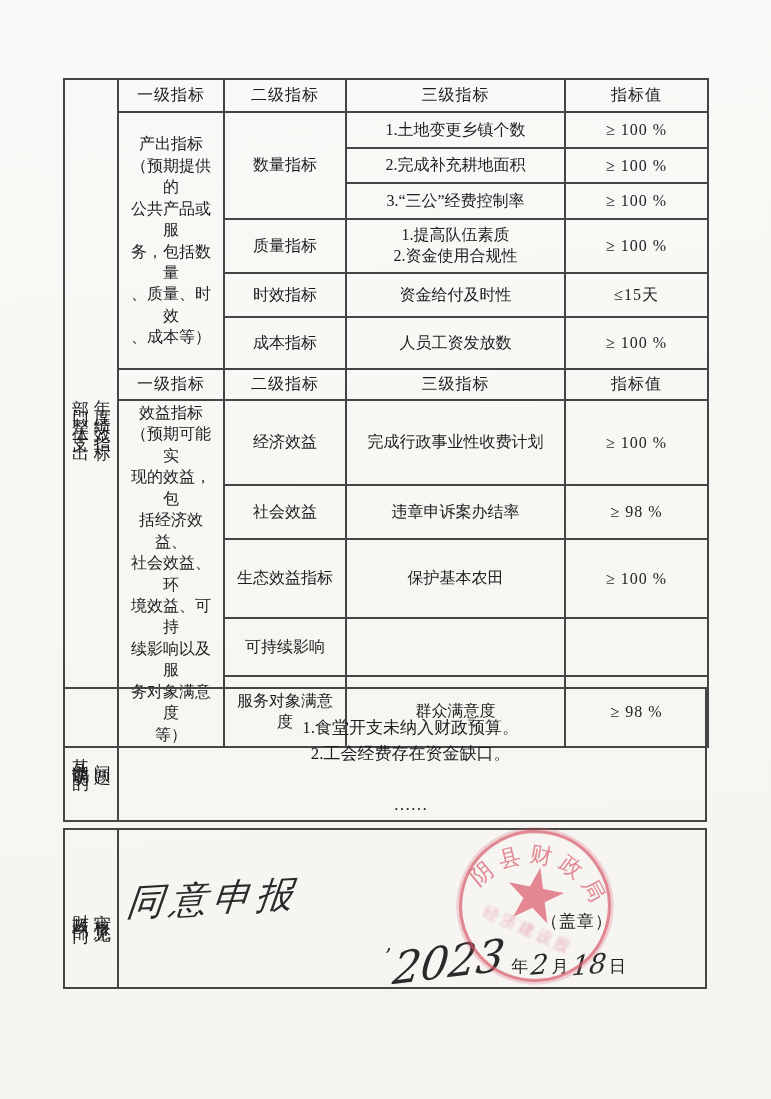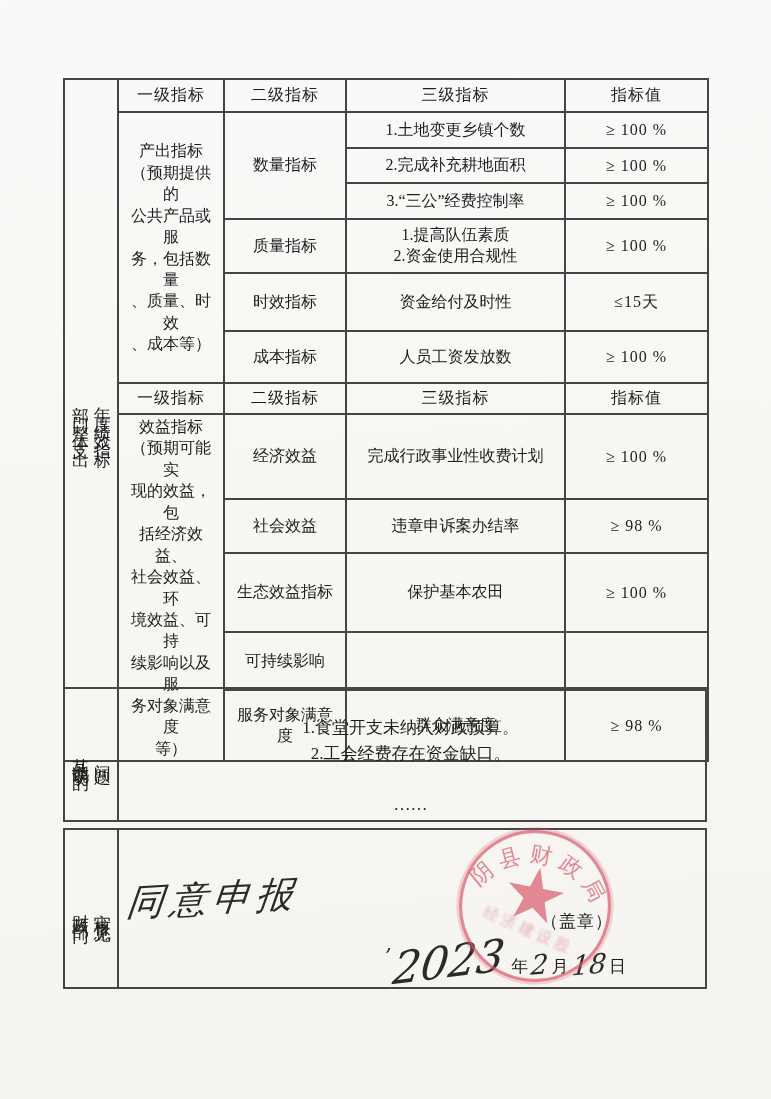--- a/index.html
+++ b/index.html
@@ -104,21 +104,21 @@
     <tr style="height:36px">
       <td class="l3cell">3.“三公”经费控制率</td>
       <td class="valcell">≥ 100 %</td>
     </tr>
     <tr style="height:54px">
       <td>质量指标</td>
       <td class="l3cell preline">1.提高队伍素质
 2.资金使用合规性</td>
       <td class="valcell">≥ 100 %</td>
     </tr>
-    <tr style="height:58px">
+    <tr style="height:44px">
       <td>时效指标</td>
       <td class="l3cell">资金给付及时性</td>
       <td class="valcell">≤15天</td>
     </tr>
     <tr style="height:52px">
       <td>成本指标</td>
       <td class="l3cell">人员工资发放数</td>
       <td class="valcell">≥ 100 %</td>
     </tr>
     <tr style="height:31px">

